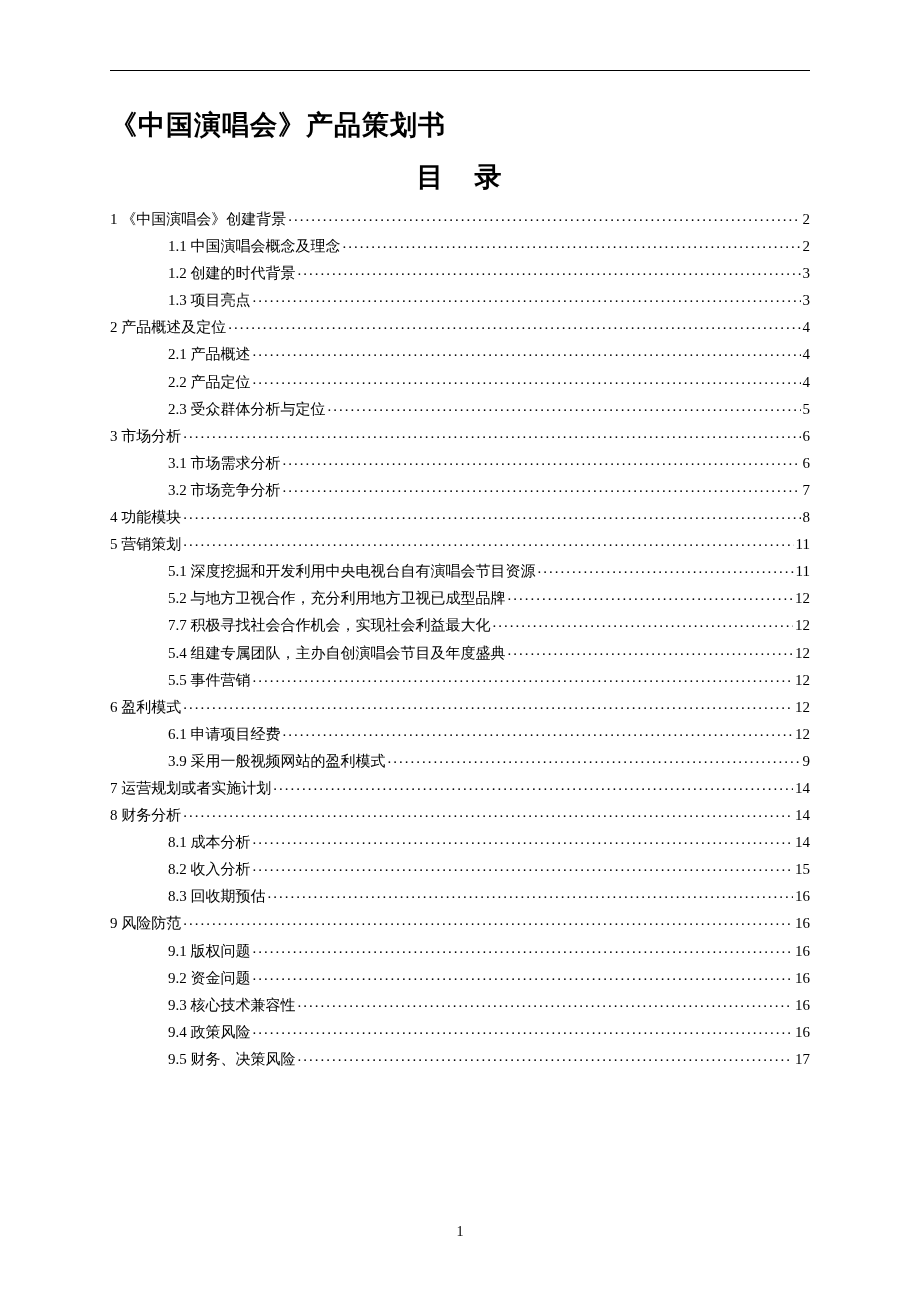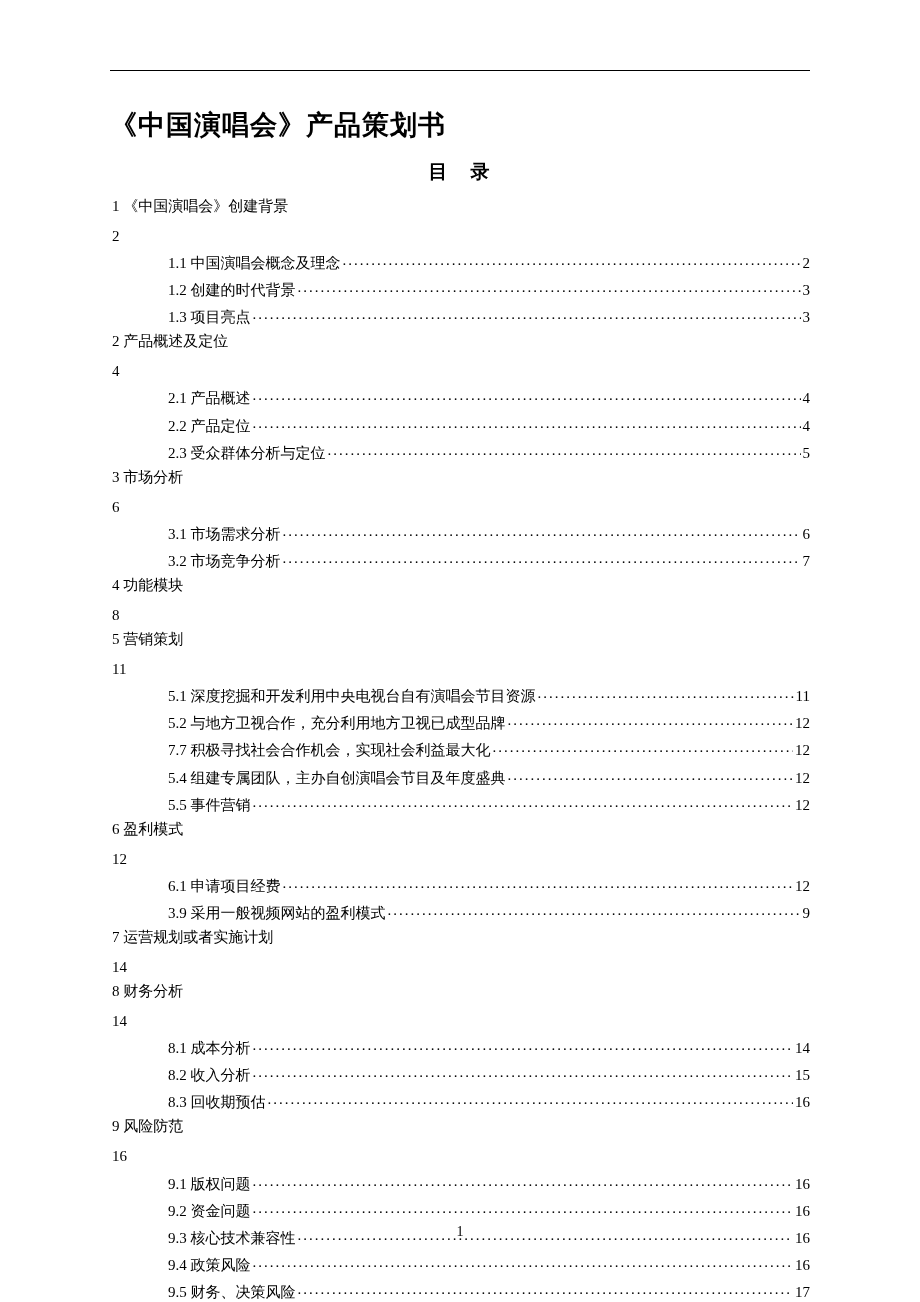--- a/index.html
+++ b/index.html
@@ -22,38 +22,37 @@
       margin-bottom: 36px;
     }
     .doc-title {
       font-size: 27px;
       font-weight: bold;
       letter-spacing: 1px;
       margin-bottom: 16px;
     }
     .toc-title {
       text-align: center;
-      font-size: 19px;
+      font-size: 27px;
       font-weight: bold;
       letter-spacing: 2px;
       margin-bottom: 14px;
     }
     .toc {
       font-size: 15px;
       line-height: 1.0;
     }
     .toc-row {
       display: flex;
       align-items: baseline;
       white-space: nowrap;
       margin-bottom: 9.1px;
     }
     .toc-row.level1 {
       padding-left: 0;
-      flex-direction: column;
     }
     .toc-row.level2 {
       padding-left: 58px;
     }
     .toc-label {
       flex: 0 0 auto;
     }
     .toc-dots {
       flex: 1 1 auto;
       overflow: hidden;

